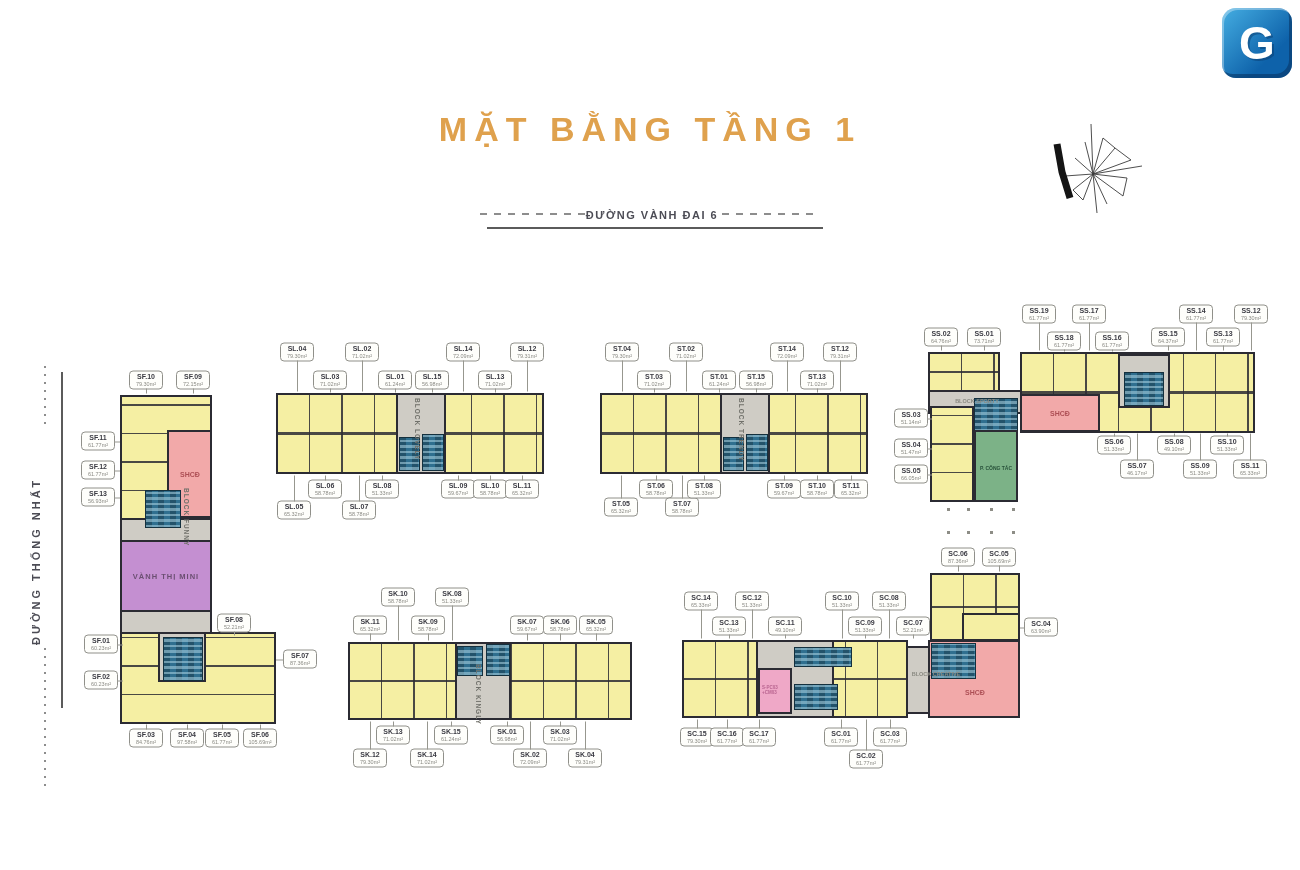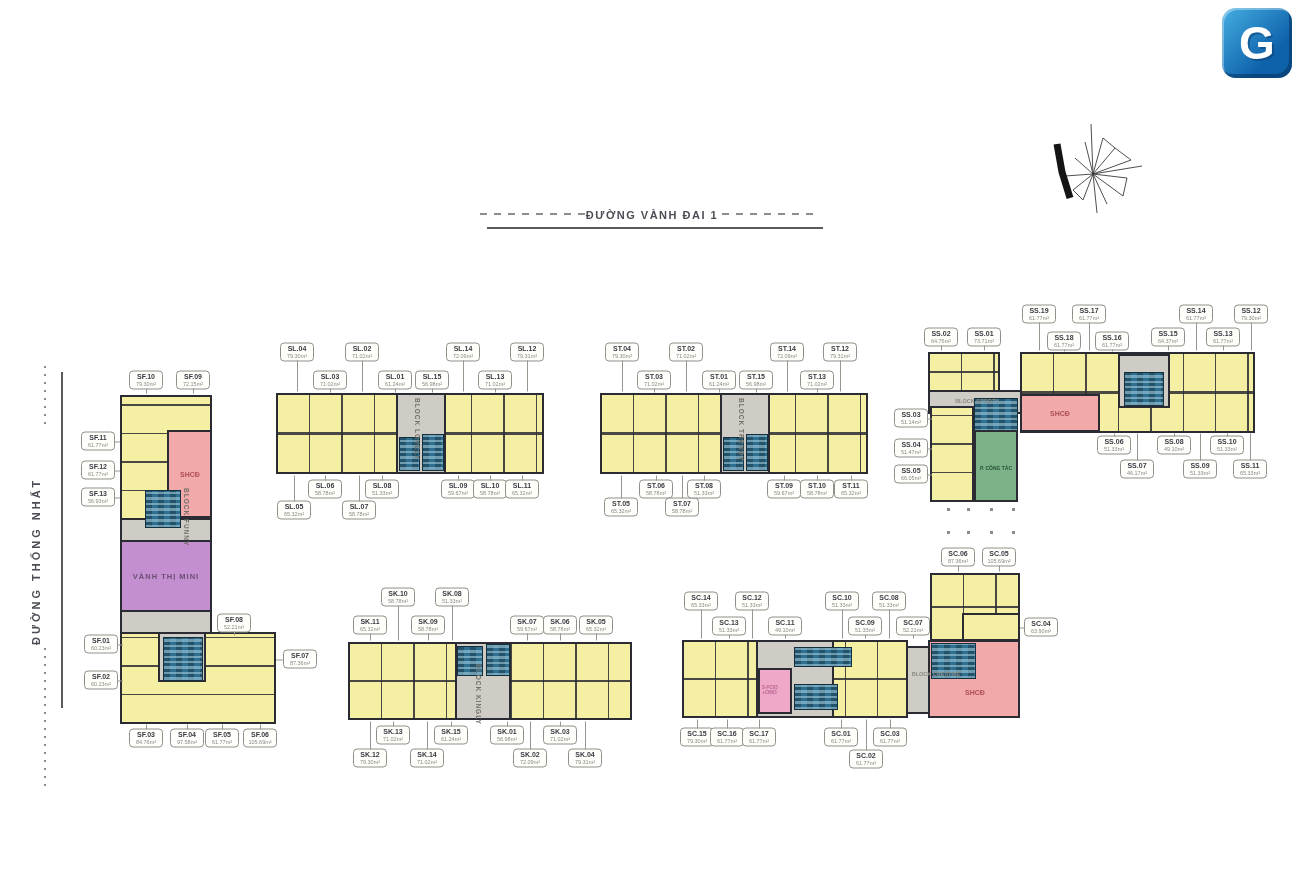--- a/index.html
+++ b/index.html
@@ -50,20 +50,21 @@
   .lead-up::after{bottom:100%;left:50%;width:1px;height:var(--len,14px);}
   .lead-right::after{left:100%;top:50%;height:1px;width:var(--len,14px);}
   .lead-left::after{right:100%;top:50%;height:1px;width:var(--len,14px);}
   .compass{position:absolute;left:1035px;top:112px;}
 </style>
 </head>
 <body>
 
 <div class="canvas">
 
+  <div class="title">MẶT BẰNG TẦNG 1</div>
   <div class="logo">
       <span>G</span>
     </div>
 
   <svg class="compass" width="110" height="110" viewBox="0 0 110 110">
     <g stroke="#3a3a3a" stroke-width="0.9" fill="none">
       <line x1="58" y1="62" x2="56" y2="12"></line>
         <line x1="58" y1="62" x2="68" y2="26"></line>
       <line x1="58" y1="62" x2="80" y2="36"></line>
         <line x1="58" y1="62" x2="96" y2="48"></line>
@@ -79,21 +80,21 @@
         <line x1="58" y1="62" x2="50" y2="30"></line>
       <line x1="68" y1="26" x2="80" y2="36"></line>
         <line x1="80" y1="36" x2="96" y2="48"></line>
       <line x1="92" y1="66" x2="88" y2="84"></line>
         <line x1="38" y1="78" x2="48" y2="88"></line>
     </g>
     <path d="M22,32 L27,60 L35,86" stroke="#151515" stroke-width="7" fill="none"></path>
   </svg>
 
   <div class="dashline" style="left:480px;top:213px;width:105px;"></div>
-  <span class="road-top-label">ĐƯỜNG VÀNH ĐAI 1</span>
+  <span class="road-top-label">ĐƯỜNG VÀNH ĐAI 6</span>
   <div class="dashline" style="left:722px;top:213px;width:98px;"></div>
   <div class="solidline-h" style="left:487px;top:227px;width:336px;"></div>
 
   <div class="dotline-v" style="left:44px;top:366px;height:58px;"></div>
   <div class="dotline-v" style="left:44px;top:646px;height:140px;"></div>
   <span class="road-left-label">ĐƯỜNG THỐNG NHẤT</span>
   <div class="solidline-v" style="left:61px;top:372px;height:336px;"></div>
 
   <div class="shape yellow vstack" style="left:120px;top:395px;width:92px;height:125px;"></div>
   <div class="shape pink" style="left:167px;top:430px;width:45px;height:88px;"></div>

